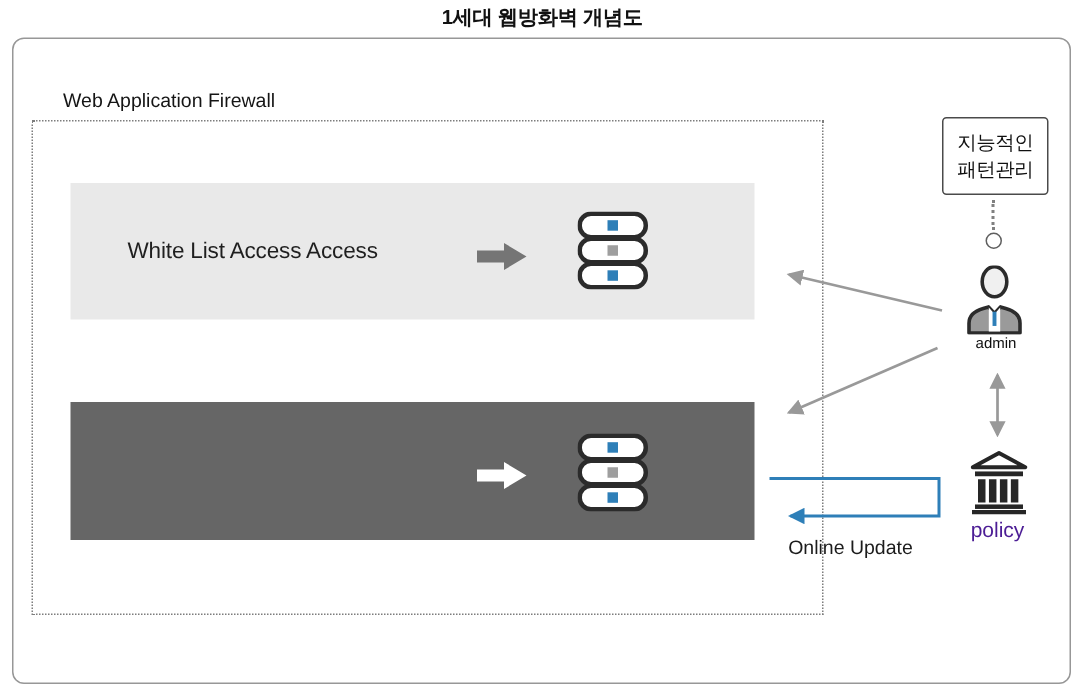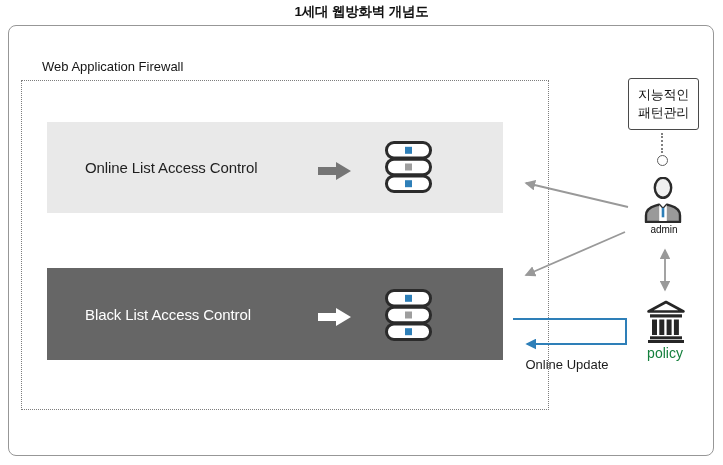--- a/index.html
+++ b/index.html
@@ -48,59 +48,58 @@
     border:1.7px solid #5f5f5f;border-radius:50%;background:#fff;
   }
   .admin-icon{position:absolute;left:644px;top:177px;}
   .admin-label{
     position:absolute;left:628px;top:224px;width:72px;text-align:center;
     font-size:10px;color:#0d0d0d;
   }
   .policy-icon{position:absolute;left:645px;top:299px;}
   .policy-label{
     position:absolute;left:628px;top:345px;width:74px;text-align:center;
-    font-size:14px;color:#15803d;
+    font-size:14px;color:#4c1d95;
   }
   .online-update-label{
     position:absolute;left:514px;top:321px;width:106px;height:20px;text-align:center;
     font-size:13px;color:#1c1c1c;margin-top:36px;
   }
   .overlay{position:absolute;left:0;top:0;pointer-events:none;}
 </style>
 </head>
 <body>
 
 <div class="canvas">
 
   <div class="title">1세대 웹방화벽 개념도</div>
 
   <div class="outer-frame"></div>
 
   <div class="waf-label">Web Application Firewall</div>
   <div class="waf-boundary"></div>
 
   <div class="list-box white-box">
-    <div class="box-label">Online List Access Control</div>
+    <div class="box-label">White List Access Access</div>
     <svg class="thick-arrow" width="34" height="20" viewBox="0 0 34 20">
       <polygon points="0,6 18,6 18,1 33,10 18,19 18,14 0,14" fill="#757575"></polygon>
     </svg>
     <svg class="server-icon" width="47" height="52" viewBox="0 0 47 52">
       <g stroke="#2b2b2b" stroke-width="3" fill="#ffffff">
         <rect x="1.5" y="1.5" width="44" height="15.6" rx="7.5"></rect>
         <rect x="1.5" y="18.2" width="44" height="15.6" rx="7.5"></rect>
         <rect x="1.5" y="34.9" width="44" height="15.6" rx="7.5"></rect>
       </g>
       <rect x="20" y="5.8" width="7" height="7" fill="#2e7fb8"></rect>
       <rect x="20" y="22.5" width="7" height="7" fill="#9e9e9e"></rect>
       <rect x="20" y="39.2" width="7" height="7" fill="#2e7fb8"></rect>
     </svg>
   </div>
 
   <div class="list-box black-box">
-    <div class="box-label">Black List Access Control</div>
     <svg class="thick-arrow" width="34" height="20" viewBox="0 0 34 20">
       <polygon points="0,6 18,6 18,1 33,10 18,19 18,14 0,14" fill="#ffffff"></polygon>
     </svg>
     <svg class="server-icon" width="47" height="52" viewBox="0 0 47 52">
       <g stroke="#2b2b2b" stroke-width="3" fill="#ffffff">
         <rect x="1.5" y="1.5" width="44" height="15.6" rx="7.5"></rect>
         <rect x="1.5" y="18.2" width="44" height="15.6" rx="7.5"></rect>
         <rect x="1.5" y="34.9" width="44" height="15.6" rx="7.5"></rect>
       </g>
       <rect x="20" y="5.8" width="7" height="7" fill="#2e7fb8"></rect>

